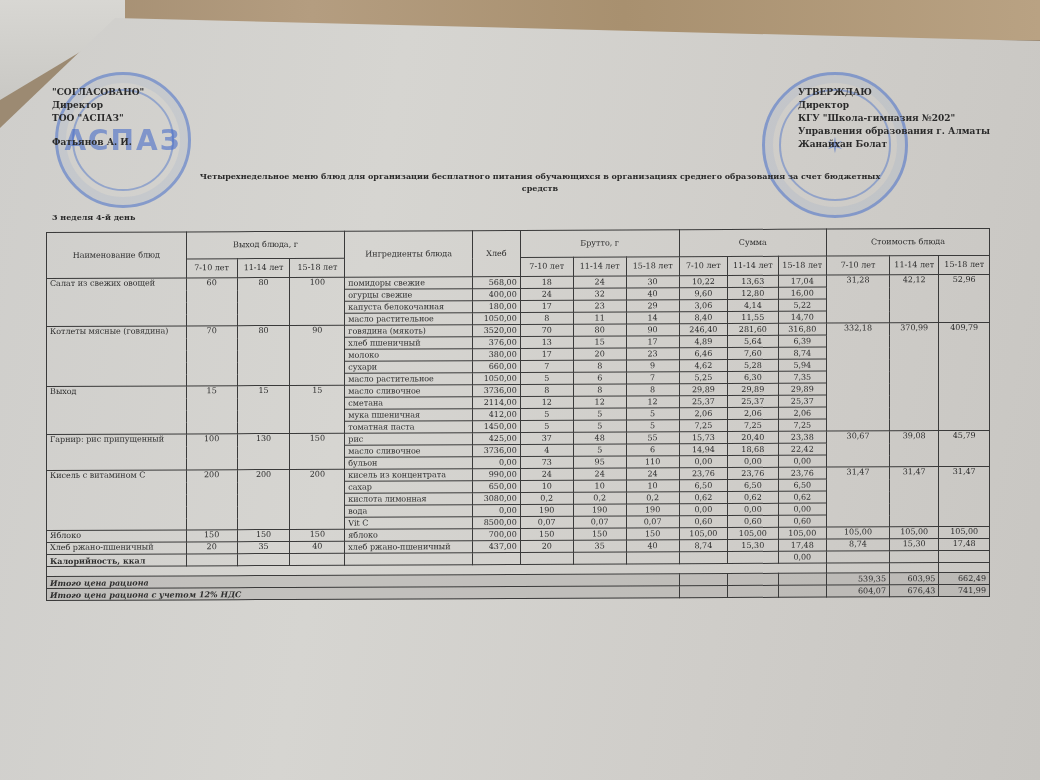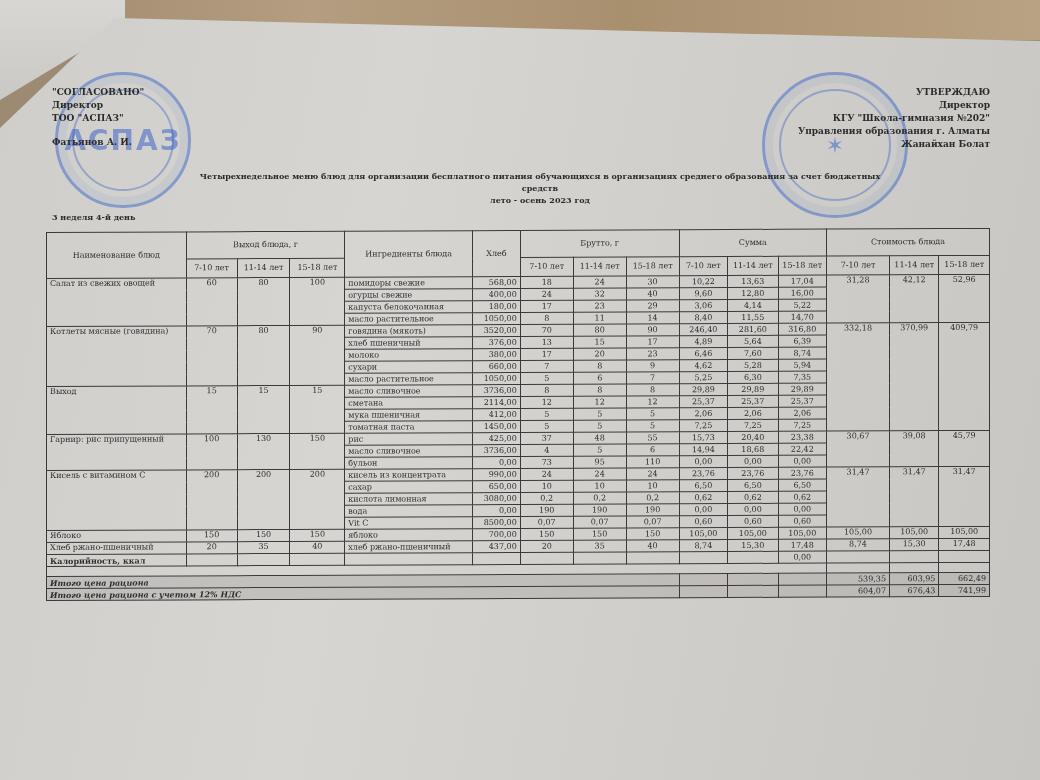--- a/index.html
+++ b/index.html
@@ -31,21 +31,21 @@
     position:absolute; border-radius:50%; border:2px solid rgba(70,110,200,0.45);
     left:14px; top:14px; right:14px; bottom:14px;
   }
   .stamp .center {
     position:absolute; left:0; right:0; top:50%; transform:translateY(-50%);
     text-align:center; color:rgba(60,100,200,0.55); font-weight:bold;
     font-family:"DejaVu Sans", sans-serif;
   }
   .hdr { position:absolute; font-size:9px; font-weight:bold; color:#2a2a2a; line-height:13px; }
   .hdr-left { left:52px; top:86px; }
-  .hdr-right { right:50px; top:86px; text-align:right; }
+  .hdr-right { right:50px; top:86px; }
   .title {
     position:absolute; left:190px; top:170px; width:700px; text-align:center;
     font-size:8px; font-weight:bold; color:#2a2a2a; line-height:12px;
   }
   .week { position:absolute; left:52px; top:212px; font-size:8px; font-weight:bold; color:#2a2a2a; }
   table.menu {
     position:absolute; left:46px; top:232px; width:944px;
     border-collapse:collapse; font-size:8px; color:#2e2e2e;
     transform:skewY(-0.25deg); transform-origin:left top;
   }
@@ -90,21 +90,20 @@
 <div class="hdr hdr-right">
   <div>УТВЕРЖДАЮ</div>
   <div>Директор</div>
   <div>КГУ "Школа-гимназия №202"</div>
   <div>Управления образования г. Алматы</div>
   <div>Жанайхан Болат</div>
 </div>
 
 <div class="title">
   <div>Четырехнедельное меню блюд для организации бесплатного питания обучающихся в организациях среднего образования за счет бюджетных средств</div>
-  <div>лето - осень 2023 год</div>
 </div>
 
 <div class="week">3 неделя 4-й день</div>
 
 <table class="menu">
   <colgroup>
     <col style="width:142px">
       <col style="width:52px">
       <col style="width:54px">
       <col style="width:56px">

